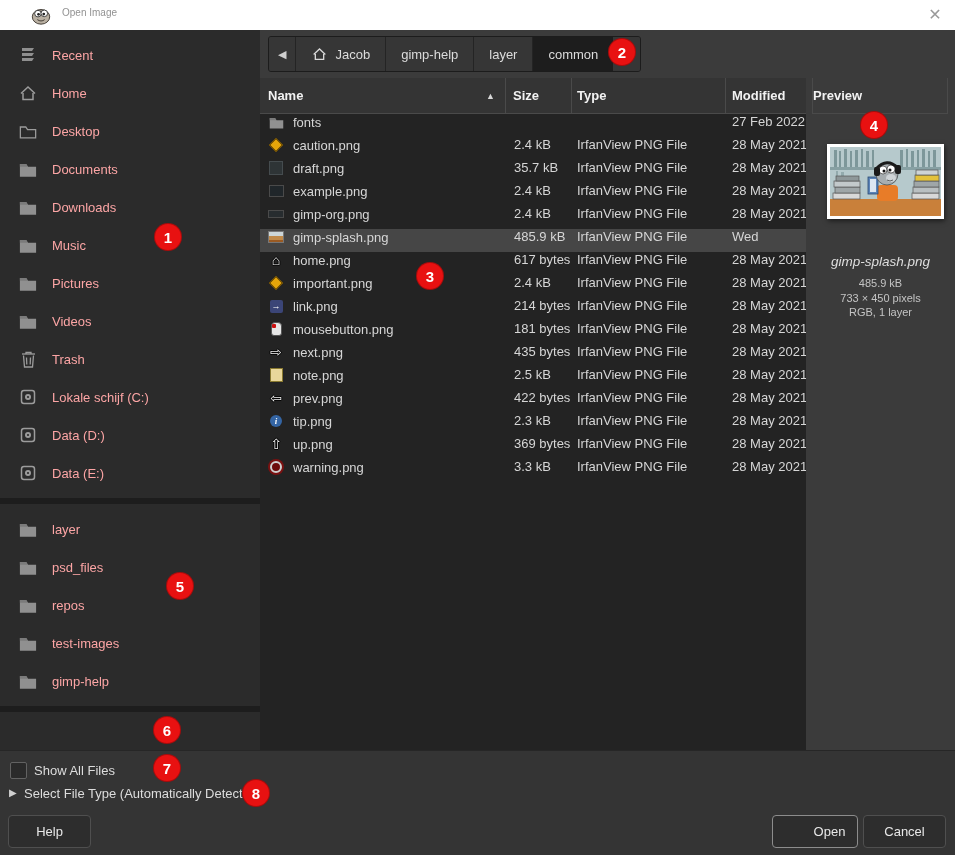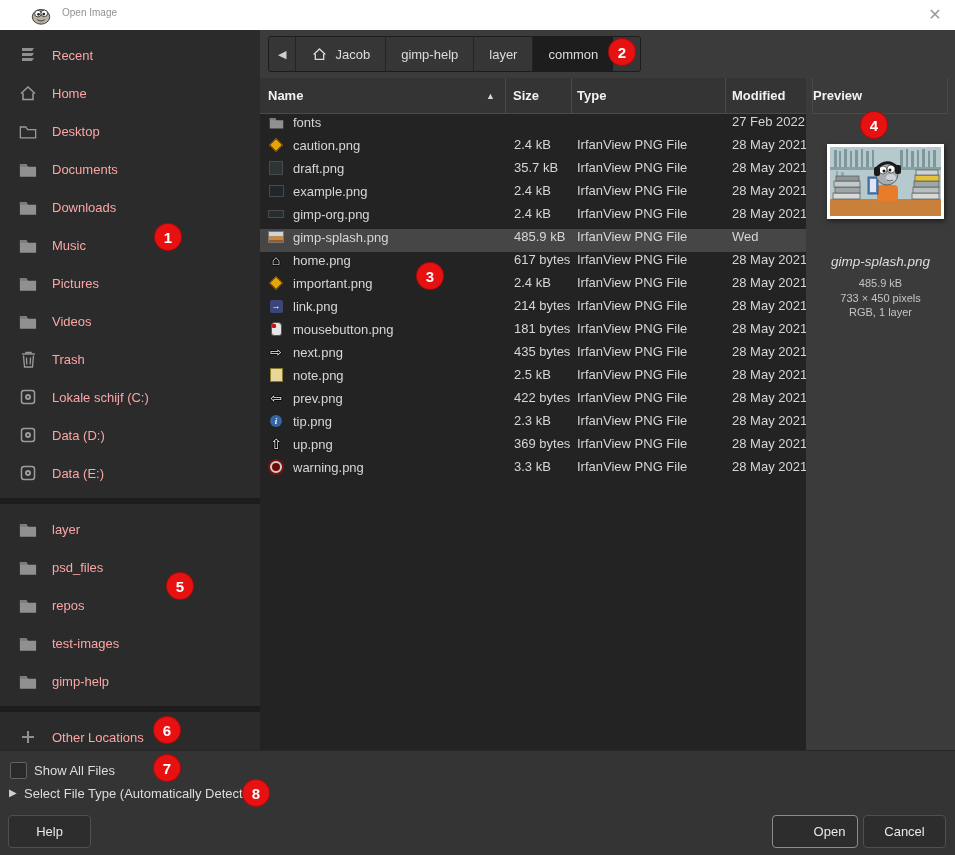--- a/index.html
+++ b/index.html
@@ -289,30 +289,20 @@
         <div class="side-item">
     <span class="sicon">
             <svg width="18" height="15" viewBox="0 0 20 16">
               <path d="M1 2h7l2 3h9v11H1z" fill="#909090"></path>
               <path d="M1 2h7l2 3H1z" fill="#7b7b7b"></path>
             </svg>
           </span>
     <span class="slabel">gimp-help</span>
   </div>
       </div>
-    <div class="side-section">
-      <div class="side-item">
-        <span class="sicon">
-            <svg width="16" height="16" viewBox="0 0 16 16">
-              <path d="M7 2h2v5h5v2H9v5H7V9H2V7h5z" fill="#8f8f8f"></path>
-            </svg>
-          </span>
-        <span>Other Locations</span>
-      </div>
-    </div>
   </div>
 
   
   <div class="crumb-group">
     <div class="crumb nav">
       <span>◀</span>
     </div>
     <span id="crumbs-slot" style="display:contents"><div class="crumb">
     <span class="cicon">
             <svg width="15" height="14" viewBox="0 0 18 16" fill="none" stroke="#d8d8d8" stroke-width="1.6">

